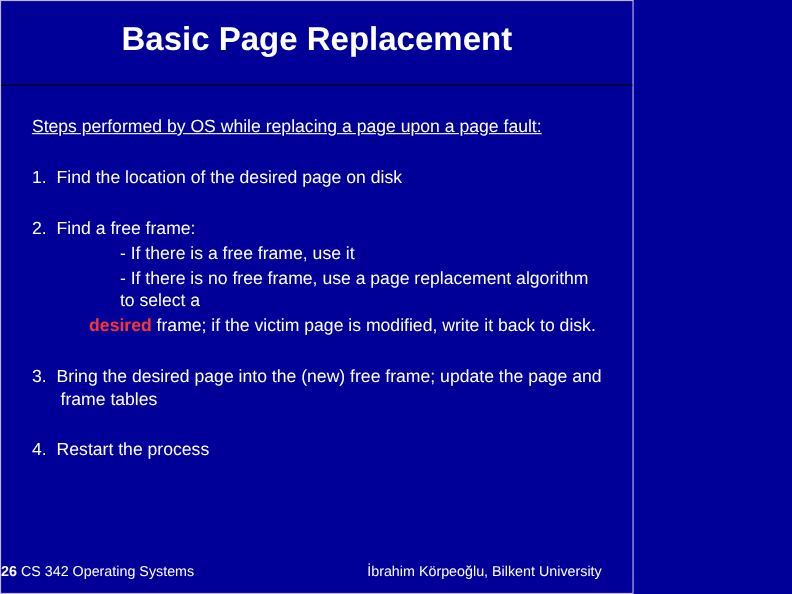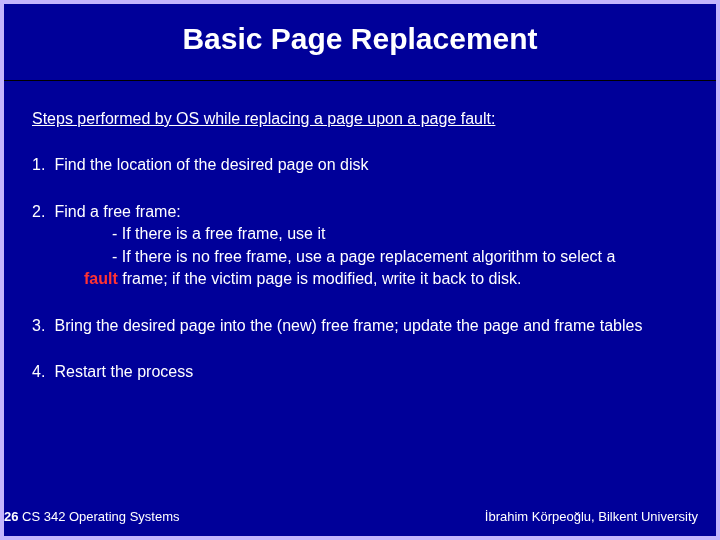--- a/index.html
+++ b/index.html
@@ -4,24 +4,24 @@
 <style>
   * { margin: 0; padding: 0; box-sizing: border-box; }
   html, body { width: 720px; height: 540px; overflow: hidden; }
   body {
     background: #000099;
     font-family: Arial, Helvetica, sans-serif;
     color: #ffffff;
     position: relative;
   }
   .slide {
-    width: 720px;
+    width: 576px;
     height: 540px;
     position: relative;
-    border: 4px solid #c4b5fd;
+    border: 1px solid #c4b5fd;
   }
   .title-box {
     border-bottom: 1px solid #000;
     padding: 18px 0 24px 0;
     text-align: center;
   }
   .title {
     color: #ffffff;
     font-size: 30px;
     font-weight: bold;
@@ -69,21 +69,21 @@
   .footer-center {
     position: absolute;
     left: 0;
     width: 100%;
     text-align: left;
     bottom: 0;
     font-weight: bold;
   }
   .footer-right {
     position: absolute;
-    right: 18px;
+    right: 28px;
     bottom: 0;
   }
 </style>
 </head>
 <body>
 
 <div class="slide">
 
   <div class="title-box">
     <div class="title">Basic Page Replacement</div>
@@ -97,21 +97,21 @@
       <span class="num">1.</span>
       <span>Find the location of the desired page on disk</span>
     </div>
 
     <div class="step" style="margin-bottom:26px;">
       <span class="num">2.</span>
       <span>Find a free frame:</span>
       <div class="sub">-  If there is a free frame, use it</div>
       <div class="sub">-  If there is no free frame, use a page replacement algorithm to select a</div>
       <div class="step2-body">
-        <span class="victim">fault</span><span> frame; if the victim page is modified, write it back to disk.</span>
+        <span class="victim">desired</span><span> frame; if the victim page is modified, write it back to disk.</span>
       </div>
     </div>
 
     <div class="step">
       <span class="num">3.</span>
       <span>Bring  the desired page into the (new) free frame; update the page and frame tables</span>
     </div>
 
     <div class="step">
       <span class="num">4.</span>

